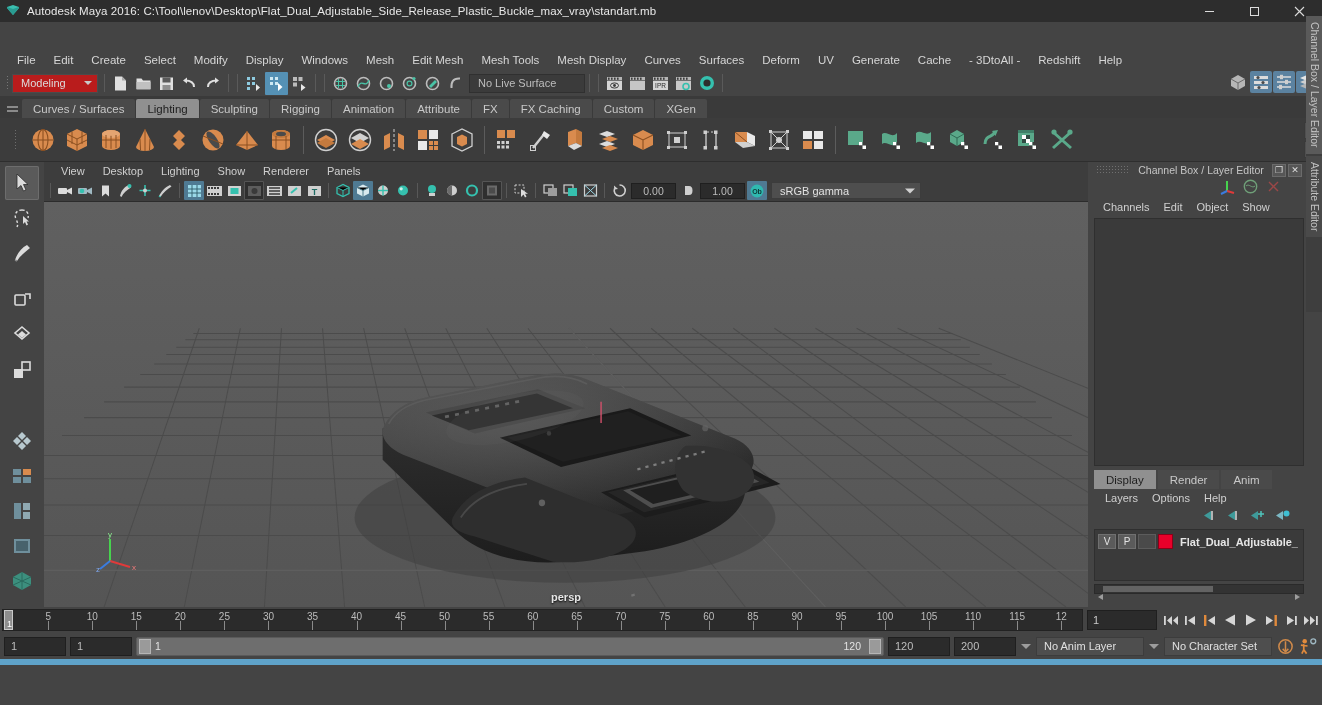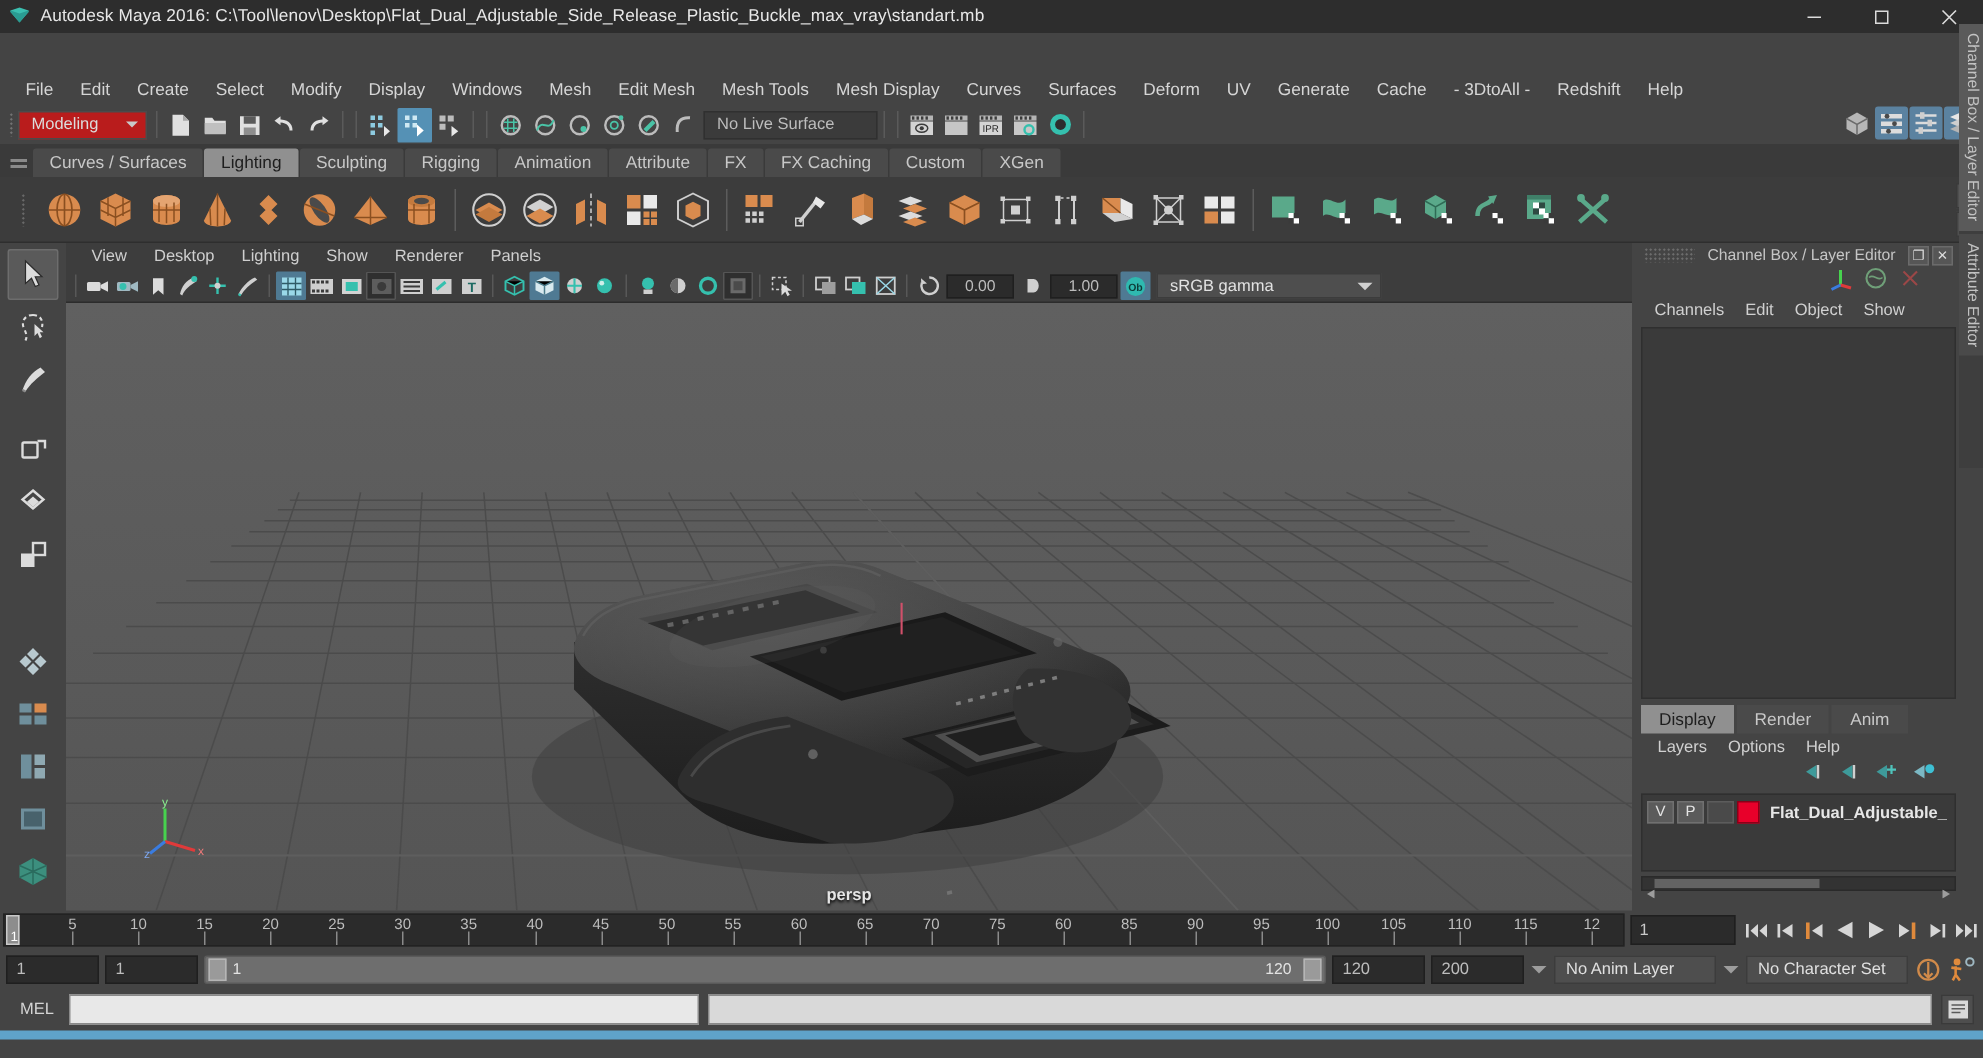--- a/index.html
+++ b/index.html
@@ -1552,27 +1552,16 @@
     </div>
     <div class="pbtn">
       <svg width="20" height="19" viewBox="0 0 20 19">
           <circle cx="6" cy="4" r="2.4" fill="#e08a3c"></circle>
           <path d="M5 7 L5 13 L3 17 M5 13 L8 17 M2 8 L9 9" stroke="#e08a3c" stroke-width="1.8" fill="none"></path>
           <circle cx="15" cy="4" r="2.6" fill="none" stroke="#9fb8c2" stroke-width="1.4"></circle>
         </svg>
     </div>
   </div>
 
-  <div class="melrow">
-    <div class="mel-label">MEL</div>
-    <input class="mel-input" value="" style="">
-    <div class="mel-output"></div>
-    <div class="mel-btn">
-      <svg width="15" height="14" viewBox="0 0 15 14">
-          <rect x="1" y="1" width="13" height="12" fill="#d8d8d8"></rect>
-          <path d="M3 4 h9 M3 6.5 h9 M3 9 h6" stroke="#5a5a5a" stroke-width="1"></path>
-        </svg>
-    </div>
-  </div>
 
 
   <div class="bottomstrip"></div>
 </div>
 
 </body></html>

